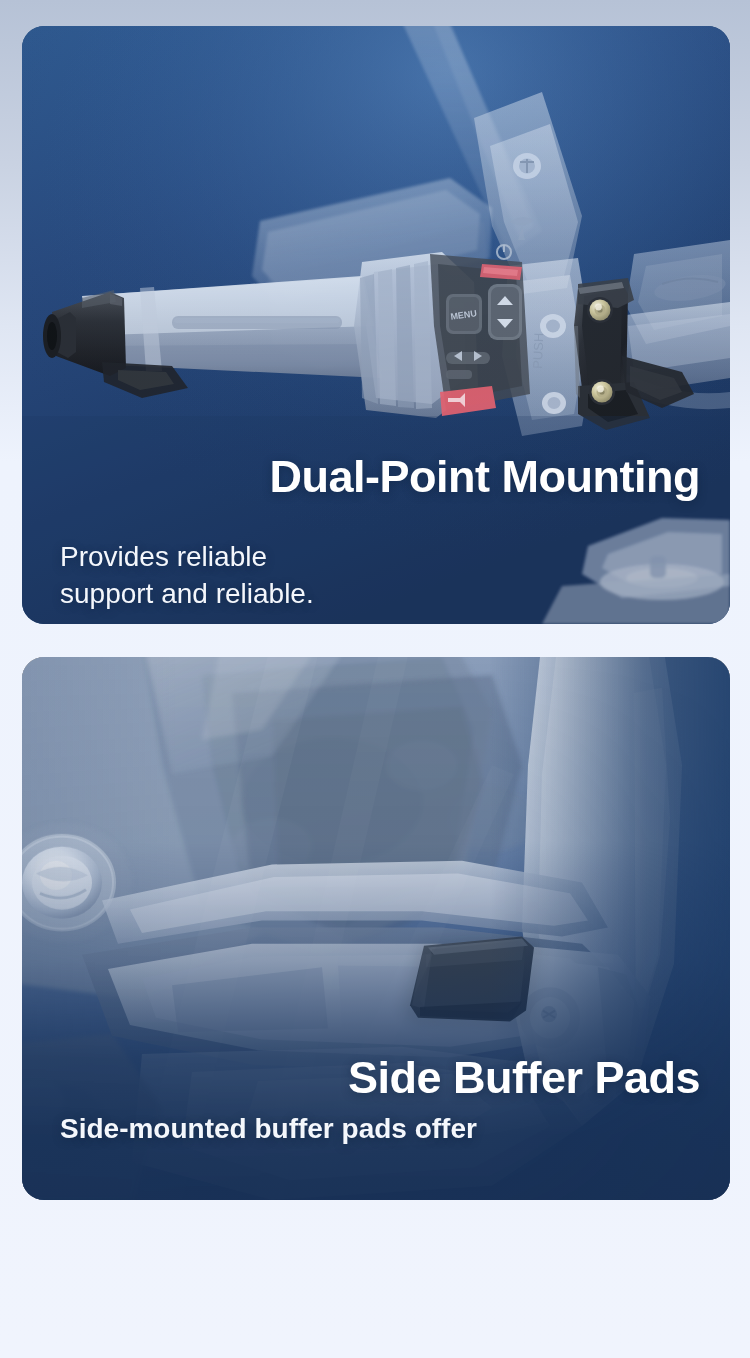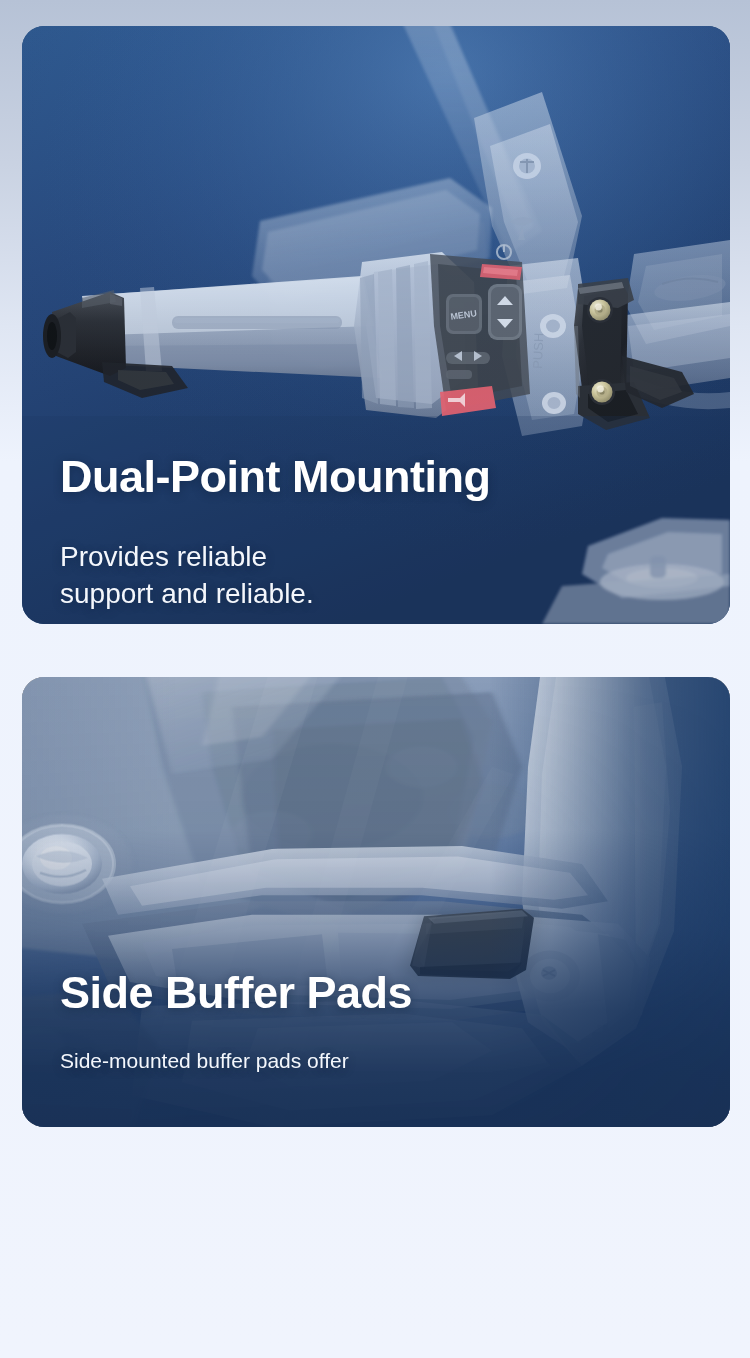--- a/index.html
+++ b/index.html
@@ -16,33 +16,34 @@
   
   .card {
     position:absolute;
     left:22px;
     width:708px;
     border-radius:22px;
     overflow:hidden;
     isolation:isolate;
   }
   #card-mounting { top:26px;  height:598px; background:#1f4371; }
-  #card-buffer   { top:677px; height:450px; background:#a16207; }
+  #card-buffer   { top:657px; height:543px; background:#a16207; }
 
   .card-bg, .card-art, .card-overlay, .card-text { position:absolute; }
   .card-bg { inset:0; }
   .card-art { inset:0; }
   .card-overlay { inset:0; pointer-events:none; }
   .card-text { left:38px; right:30px; }
 
   .card-title {
     color:#ffffff;
     font-weight:bold;
     letter-spacing:-0.5px;
     line-height:1.0;
+    text-align:right;
   }
   .card-desc {
     color:#f4f7fc;
     line-height:1.32;
     font-weight:normal;
   }
 
   
   #card-mounting .card-bg {
     background:
@@ -57,21 +58,21 @@
   #card-buffer .card-bg {
     background:linear-gradient(165deg, #8fa0bb 0%, #7e93b4 30%, #5f7aa4 58%, #3c5b8c 80%, #27497c 100%);
   }
   #card-buffer .card-overlay {
     background:
       linear-gradient(180deg, rgba(26,53,94,0) 0%, rgba(26,53,94,0.05) 34%, rgba(26,53,94,0.38) 56%, rgba(25,51,90,0.80) 74%, rgba(24,49,87,0.94) 88%, rgba(24,48,85,0.97) 100%),
       linear-gradient(90deg, rgba(28,56,98,0.10) 0%, rgba(28,56,98,0) 22%, rgba(28,56,98,0) 66%, rgba(30,61,104,0.72) 88%, rgba(31,63,107,0.92) 100%);
   }
   #card-buffer .card-text { top:1050px; }
   #card-buffer .card-title { font-size:45px; }
-  #card-buffer .card-desc  { font-size:21px; margin-top:32px; }
+  #card-buffer .card-desc  { font-size:28px; margin-top:11px;font-weight:bold; }
   #card-buffer .card-text { position:absolute; top:auto; bottom:52px; }
 
   .text-shadow-soft { text-shadow:0 2px 10px rgba(12,28,54,0.45); }
 
   
   .art-svg { position:absolute; inset:0; width:100%; height:100%; display:block; }
 </style>
 </head>
 <body>
 

